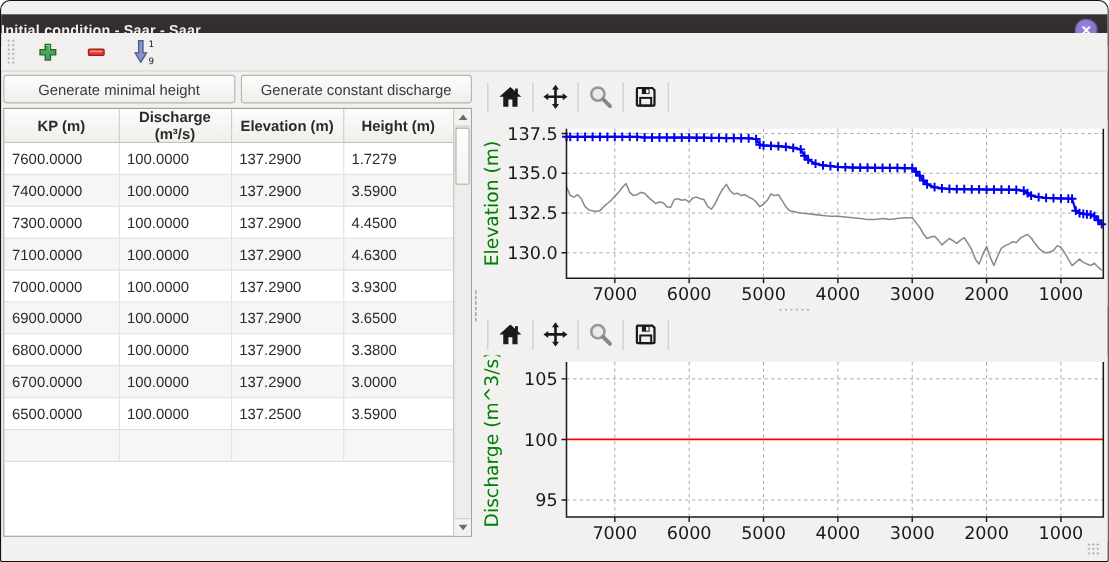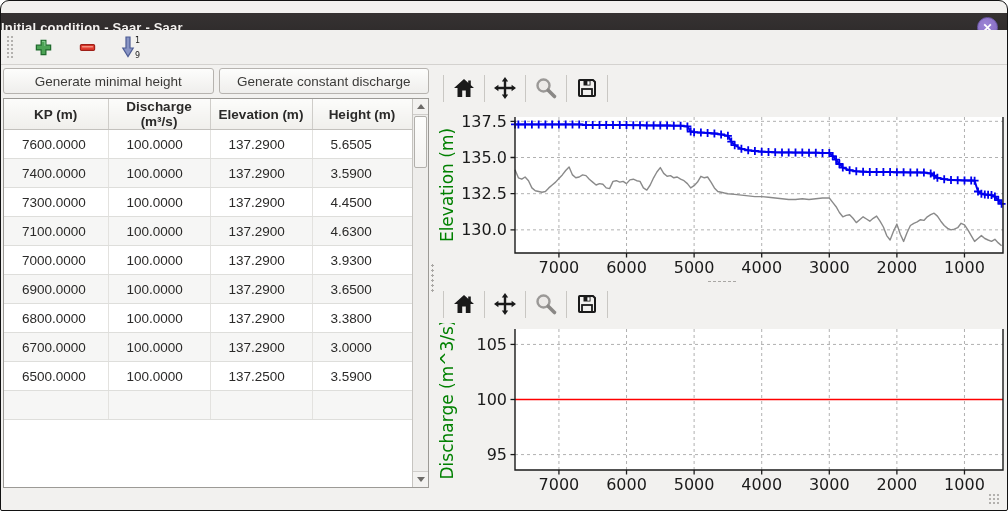--- a/index.html
+++ b/index.html
@@ -53,21 +53,21 @@
     position:absolute; left:0; top:33px; width:426px; height:390px;
     border:1px solid #9c9a96; background:#fff; overflow:hidden;
   }
   table { border-collapse:collapse; table-layout:fixed; width:408px; font-size:13.5px; color:#2b2a29; }
   th {
     height:24px; font-weight:bold; text-align:center;
     background:linear-gradient(#fcfcfb,#f0efec);
     border-right:1px solid #cfcdc9; border-bottom:1px solid #c3c1bd;
   }
   td {
-    height:29px; padding-left:18px; text-align:left;
+    height:29px; padding-left:7px; text-align:left;
     border-right:1px solid #e3e2df; border-bottom:1px solid #dededb;
     background:#fff; overflow:hidden; white-space:nowrap;
   }
   tr:nth-child(even) td { background:#f6f6f5; }
   
   .vscroll {
     position:absolute; right:0; top:0; width:16px; height:388px;
     background:#eeedeb; border-left:1px solid #c6c4c0;
   }
   .sb-btn { position:absolute; left:0; width:15px; height:16px; background:#f3f2f0; display:flex; align-items:center; justify-content:center; cursor:pointer; }
@@ -159,21 +159,21 @@
             <th>Discharge (m³/s)</th>
             <th>Elevation (m)</th>
             <th>Height (m)</th>
           </tr>
         </thead>
         <tbody id="table-body">
             <tr>
               <td>7600.0000</td>
               <td>100.0000</td>
               <td>137.2900</td>
-              <td>5.6505</td>
+              <td>1.7279</td>
             </tr>
             <tr>
               <td>7400.0000</td>
               <td>100.0000</td>
               <td>137.2900</td>
               <td>3.5900</td>
             </tr>
             <tr>
               <td>7300.0000</td>
               <td>100.0000</td>

